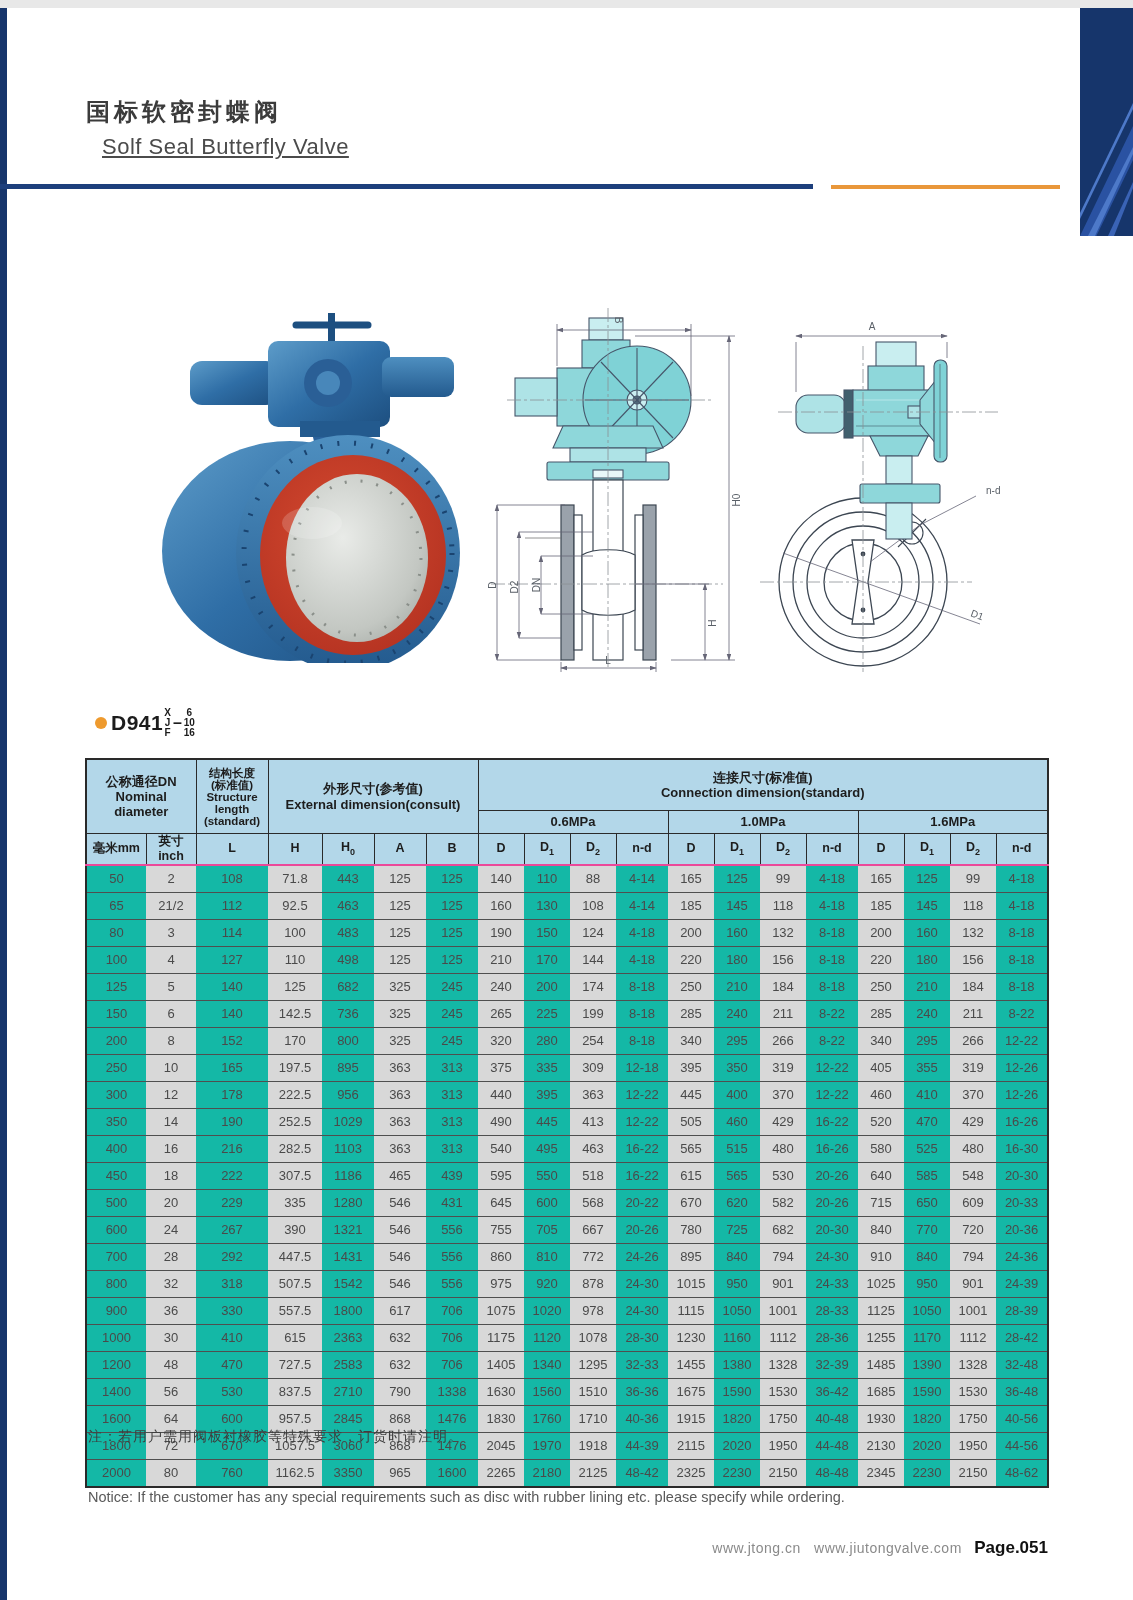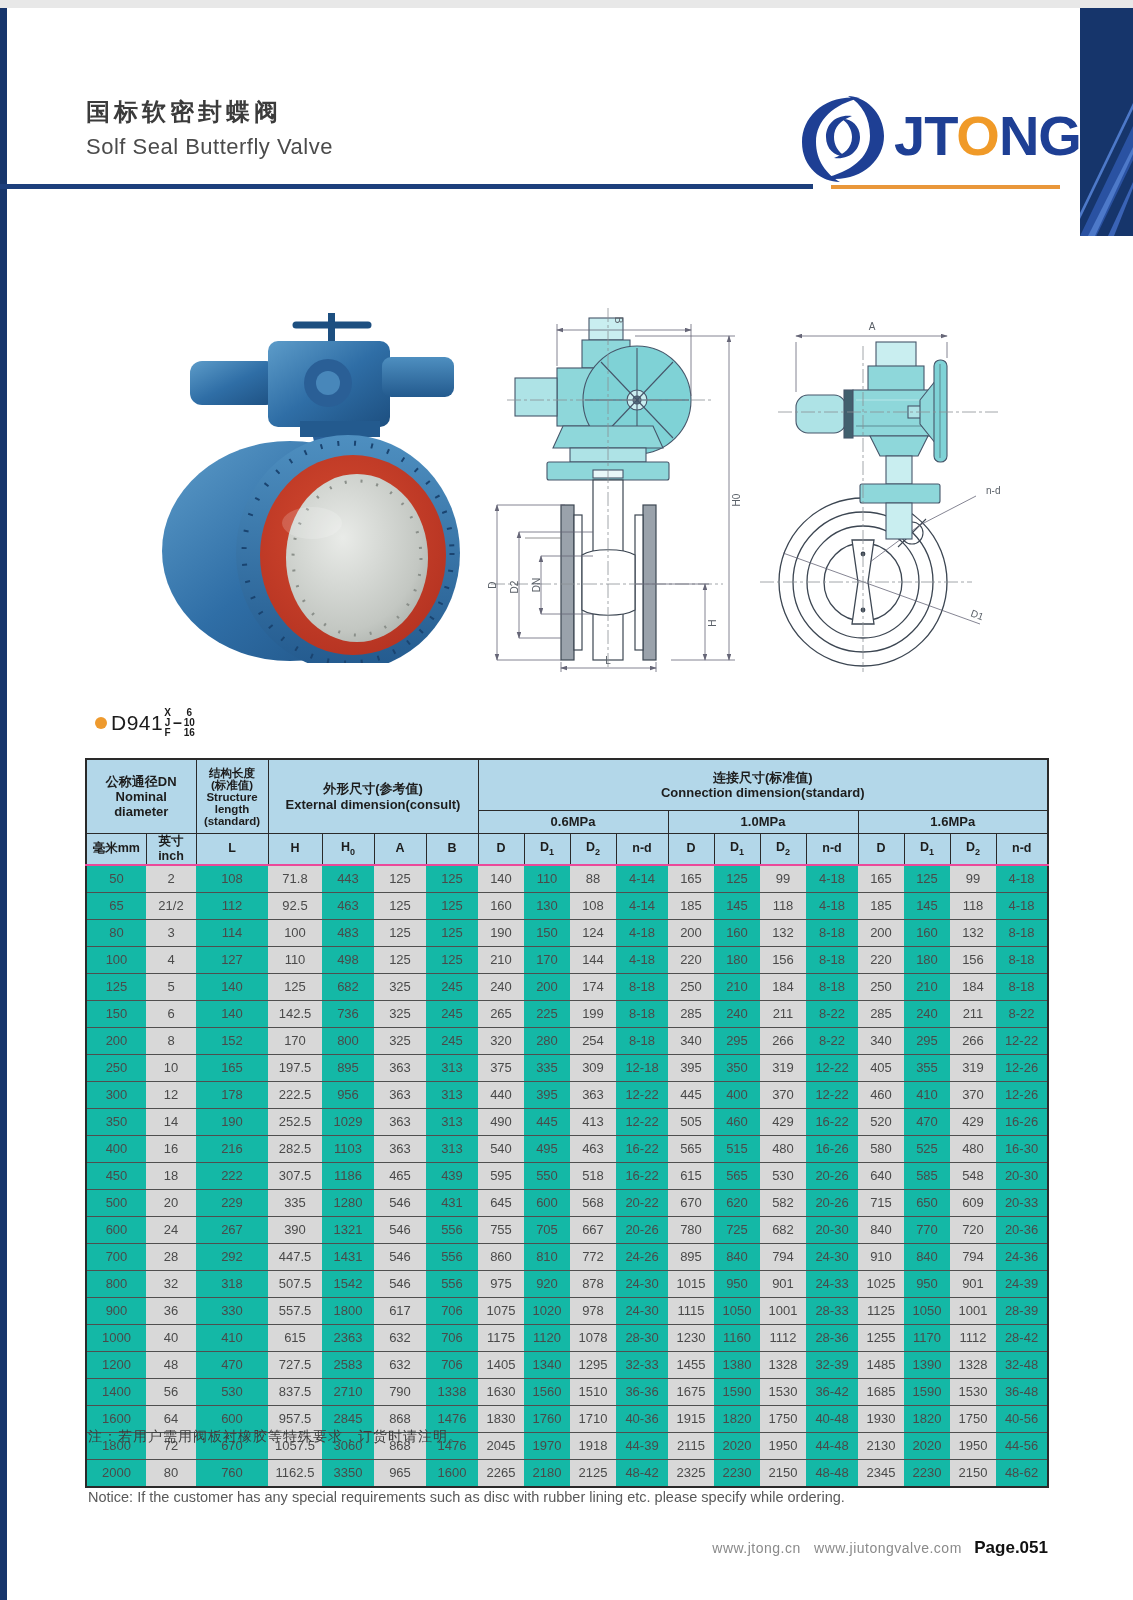--- a/index.html
+++ b/index.html
@@ -3,41 +3,41 @@
 <meta charset="utf-8">
 <style>
   html,body{margin:0;padding:0;background:#e8e8e8;}
   .page{position:relative;width:1133px;height:1600px;background:#ffffff;overflow:hidden;
         font-family:"Liberation Sans", sans-serif;margin:8px auto;}
   .left-bar{position:absolute;left:0;top:0;width:7px;height:1600px;background:#16356b;}
   .bottom-hairline{position:absolute;left:0;top:1596px;width:1133px;height:2px;background:#d8dbde;}
 
   
   .title-zh{position:absolute;left:86px;top:88px;font-size:24px;font-weight:bold;color:#3b3b3b;letter-spacing:4px;}
-  .title-en{position:absolute;left:86px;top:126px;font-size:22px;color:#4b4b4b;letter-spacing:0.5px;}
+  .title-en{position:absolute;left:102px;top:126px;font-size:22px;color:#4b4b4b;letter-spacing:0.5px;text-decoration:underline;}
   .rule-navy{position:absolute;left:0;top:176px;width:813px;height:5px;background:#1d3f7c;}
   .rule-orange{position:absolute;left:831px;top:177px;width:229px;height:4px;background:#e9973a;}
   .logo{position:absolute;left:796px;top:84px;width:280px;height:92px;}
   .logo-icon{position:absolute;left:0;top:0;width:92px;height:92px;}
   .logo-text{position:absolute;left:98px;top:14px;font-size:56px;font-weight:bold;color:#1e3f94;
              letter-spacing:-1px;line-height:60px;}
   .logo-text .o{color:#f09a28;}
   .corner-deco{position:absolute;right:0;top:0;width:53px;height:228px;}
 
   
   .fig{position:absolute;}
   #valve-photo{left:150px;top:295px;}
   #side-drawing{left:485px;top:292px;}
   #front-drawing{left:748px;top:292px;}
   .dim-text{font-size:10px;fill:#5a6068;font-family:"Liberation Sans",sans-serif;}
 
   
   .section-title{position:absolute;left:95px;top:700px;display:flex;align-items:center;color:#1c1c1c;}
   .bullet{width:12px;height:12px;border-radius:50%;background:#ee9a2e;margin-right:4px;}
-  .model{font-size:21px;font-weight:normal;letter-spacing:0.5px;}
+  .model{font-size:21px;font-weight:bold;letter-spacing:0.5px;}
   .stack{display:inline-flex;flex-direction:column;align-items:center;margin:0 1px;}
   .stack i{font-style:normal;font-size:10px;font-weight:bold;line-height:10px;}
   .dash{font-size:16px;font-weight:bold;margin:0 1px;}
   .series{font-size:21px;font-weight:bold;letter-spacing:0.5px;}
 
   
   #dim-table{position:absolute;left:85px;top:750px;width:963px;border-collapse:collapse;
              table-layout:fixed;background:#14b8a6;border:2px solid #2a2a2a;}
   #dim-table th{background:#b3d7e9;border:1px solid #2a2a2a;font-size:13px;font-weight:bold;
                 color:#1d1d1d;padding:0;text-align:center;vertical-align:middle;line-height:1.18;}
@@ -62,29 +62,20 @@
 <body>
 
 <div class="page">
   <div class="left-bar"></div>
 
   <div class="title-zh">国标软密封蝶阀</div>
   <div class="title-en">Solf Seal Butterfly Valve</div>
   <div class="rule-navy"></div>
   <div class="rule-orange"></div>
 
-  <div class="logo">
-    <svg class="logo-icon" viewBox="0 0 92 92">
-      <path d="M64 6 C30 2 6 24 6 50 C6 76 26 90 44 90 C30 82 20 68 20 50 C20 28 38 12 64 6 Z" fill="#1e3f94"></path>
-      <path d="M28 86 C62 92 88 70 88 44 C88 20 68 4 52 4 C66 12 74 26 74 44 C74 66 54 80 28 86 Z" fill="#1e3f94"></path>
-      <path d="M56 24 C40 22 30 32 30 45 C30 58 40 65 49 64 C42 60 38 53 38 45 C38 35 45 28 56 24 Z" fill="#1e3f94"></path>
-      <path d="M38 66 C54 68 64 58 64 45 C64 33 54 26 46 27 C52 31 56 38 56 45 C56 56 48 62 38 66 Z" fill="#1e3f94"></path>
-    </svg>
-    <div class="logo-text"><span>JT</span><span class="o">O</span><span>NG</span></div>
-  </div>
 
   <svg class="corner-deco" viewBox="0 0 53 228">
     <rect x="0" y="0" width="53" height="228" fill="#16356b"></rect>
     <polygon points="0,228 53,118 53,152 0,262" fill="#2a52a2"></polygon>
     <polygon points="0,205 53,95 53,101 0,211" fill="#4d79c9"></polygon>
     <polygon points="8,228 53,139 53,146 15,228" fill="#4d79c9"></polygon>
     <polygon points="28,228 53,174 53,180 34,228" fill="#3a63b5"></polygon>
   </svg>
 
   <svg id="valve-photo" class="fig" width="310" height="360" viewBox="0 0 310 360">
@@ -709,21 +700,21 @@
           <td>1050</td>
           <td class="shade">1001</td>
           <td>28-33</td>
           <td class="shade">1125</td>
           <td>1050</td>
           <td class="shade">1001</td>
           <td>28-39</td>
         </tr>
         <tr>
           <td>1000</td>
-          <td class="shade">40</td>
+          <td class="shade">30</td>
           <td>410</td>
           <td class="shade">615</td>
           <td>2363</td>
           <td class="shade">632</td>
           <td>706</td>
           <td class="shade">1175</td>
           <td>1120</td>
           <td class="shade">1078</td>
           <td>28-30</td>
           <td class="shade">1230</td>

